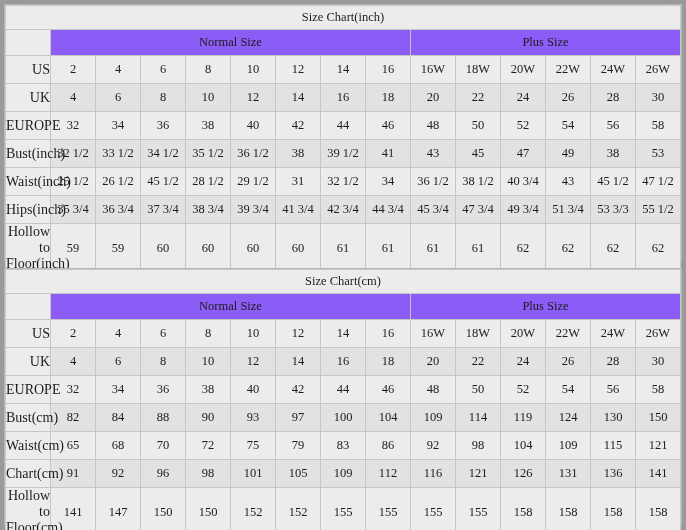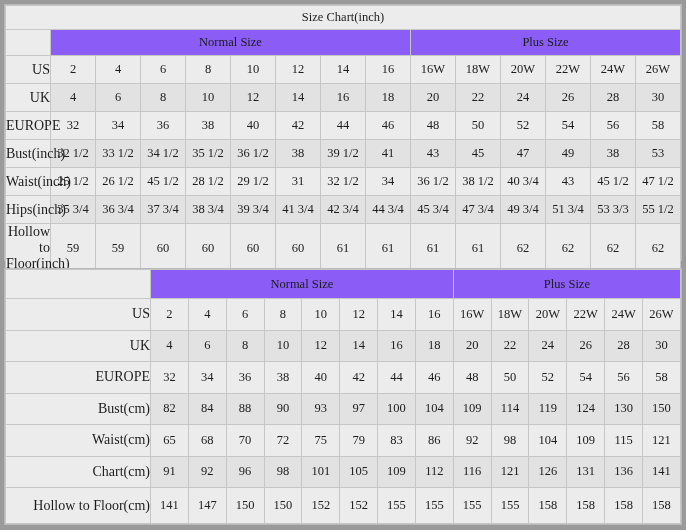--- a/index.html
+++ b/index.html
@@ -204,20 +204,23 @@
             <td class="data-cell">62</td>
             <td class="data-cell">62</td>
           </tr>
         </tbody>
     </table>
   </div>
   <div class="chart-block" id="chart-cm">
     <table class="size-table">
       <tbody>
           <tr>
+            <td class="title-cell" colspan="15">Size Chart(cm)</td>
+          </tr>
+          <tr>
             <td class="rowhead blank-cell"></td>
             <td class="group-cell" colspan="8">Normal Size</td>
             <td class="group-cell" colspan="6">Plus Size</td>
           </tr>
           <tr class="row-data band-light">
             <td class="rowhead">US</td>
             <td class="data-cell">2</td>
             <td class="data-cell">4</td>
             <td class="data-cell">6</td>
             <td class="data-cell">8</td>

